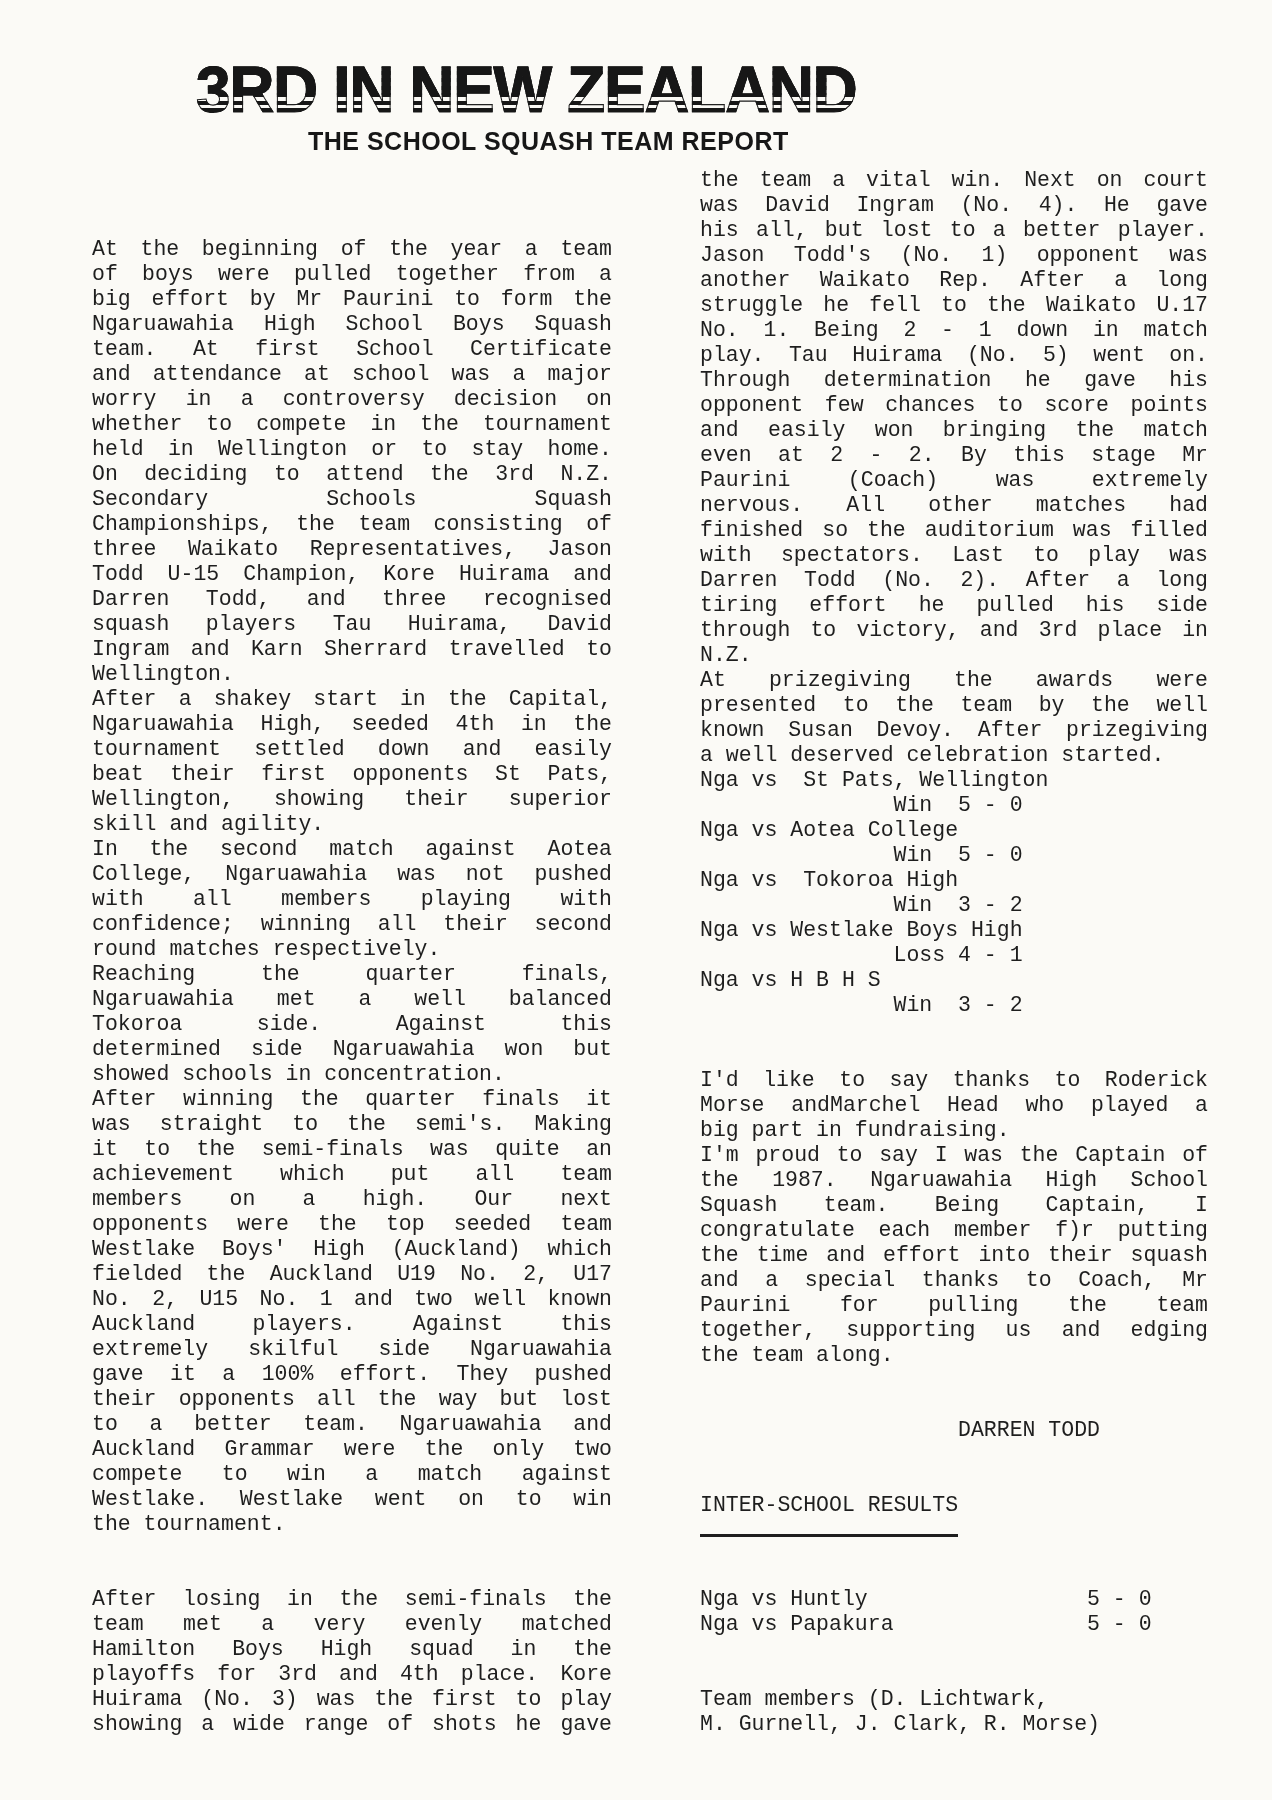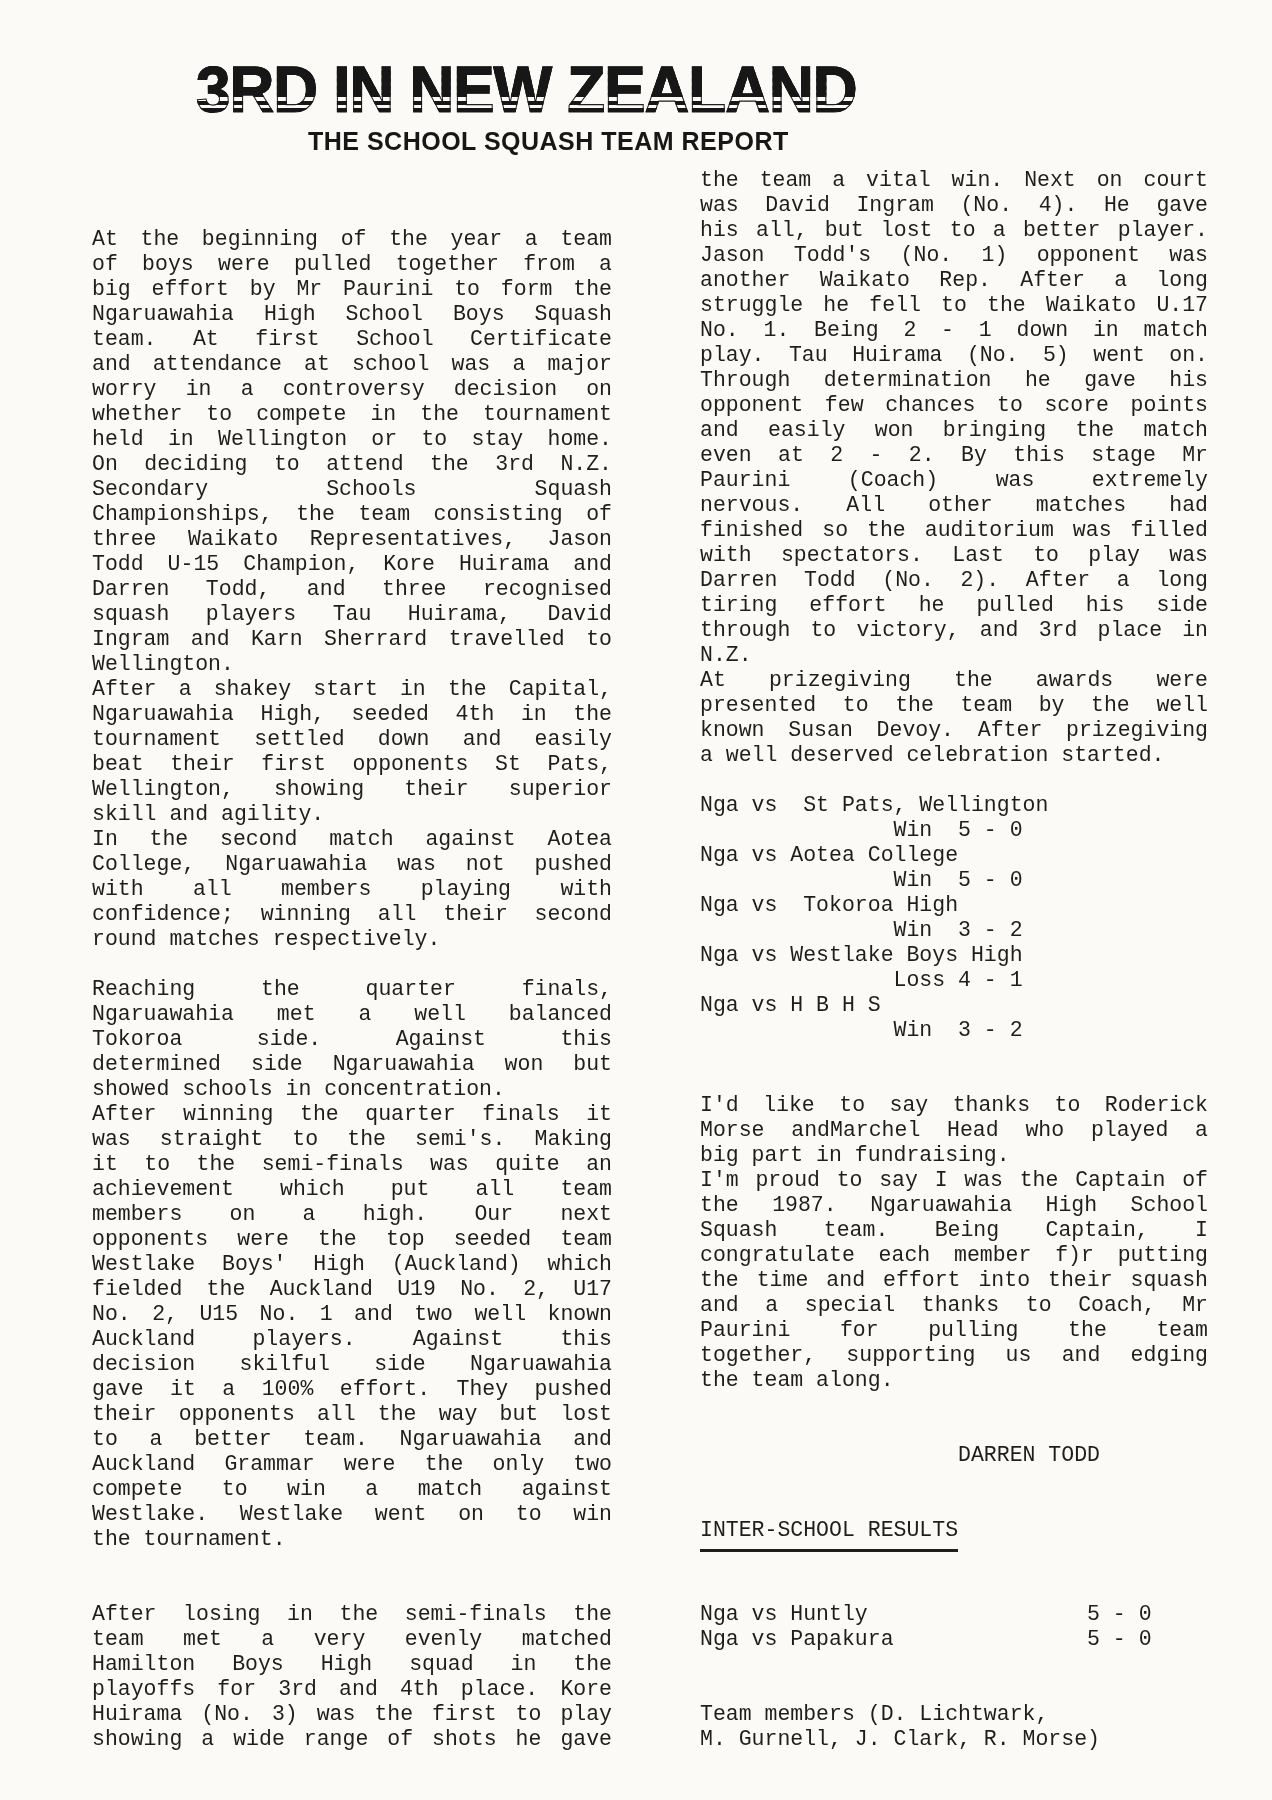--- a/index.html
+++ b/index.html
@@ -44,32 +44,32 @@
     display:flex;
     gap:88px;
     padding:12px 0 0 92px;
     font-size:21.5px;
     line-height:25px;
     align-items:flex-end;
   }
   .col-left{width:520px;flex:none;}
   .col-right{width:508px;flex:none;}
   .block{margin:0;}
-  .gap1{margin-top:25px;}
+  .gap1{}
   .gap2{margin-top:50px;}
   .line{white-space:pre;min-height:25px;}
   .line.just{
     white-space:normal;
     text-align:justify;
     text-align-last:justify;
   }
   .heading-text{
     display:inline-block;
     border-bottom:3px solid #1e1e1e;
-    padding-bottom:6px;
+    padding-bottom:16px;
   }
 </style>
 </head>
 <body>
 
 <div class="page">
   <div class="header">
     <h1 class="title">3RD IN NEW ZEALAND</h1>
     <h2 class="subtitle">THE SCHOOL SQUASH TEAM REPORT</h2>
   </div>
@@ -121,21 +121,21 @@
           <div class="line just">After winning the quarter finals it</div>
           <div class="line just">was straight to the semi's. Making</div>
           <div class="line just">it to the semi-finals was quite an</div>
           <div class="line just">achievement which put all team</div>
           <div class="line just">members on a high. Our next</div>
           <div class="line just">opponents were the top seeded team</div>
           <div class="line just">Westlake Boys' High (Auckland) which</div>
           <div class="line just">fielded the Auckland U19 No. 2, U17</div>
           <div class="line just">No. 2, U15 No. 1 and two well known</div>
           <div class="line just">Auckland players. Against this</div>
-          <div class="line just">decision skilful side Ngaruawahia</div>
+          <div class="line just">extremely skilful side Ngaruawahia</div>
           <div class="line just">gave it a 100% effort. They pushed</div>
           <div class="line just">their opponents all the way but lost</div>
           <div class="line just">to a better team. Ngaruawahia and</div>
           <div class="line just">Auckland Grammar were the only two</div>
           <div class="line just">compete to win a match against</div>
           <div class="line just">Westlake. Westlake went on to win</div>
           <div class="line">the tournament.</div>
         </div>
         <div class="block gap2">
           <div class="line just">After losing in the semi-finals the</div>

